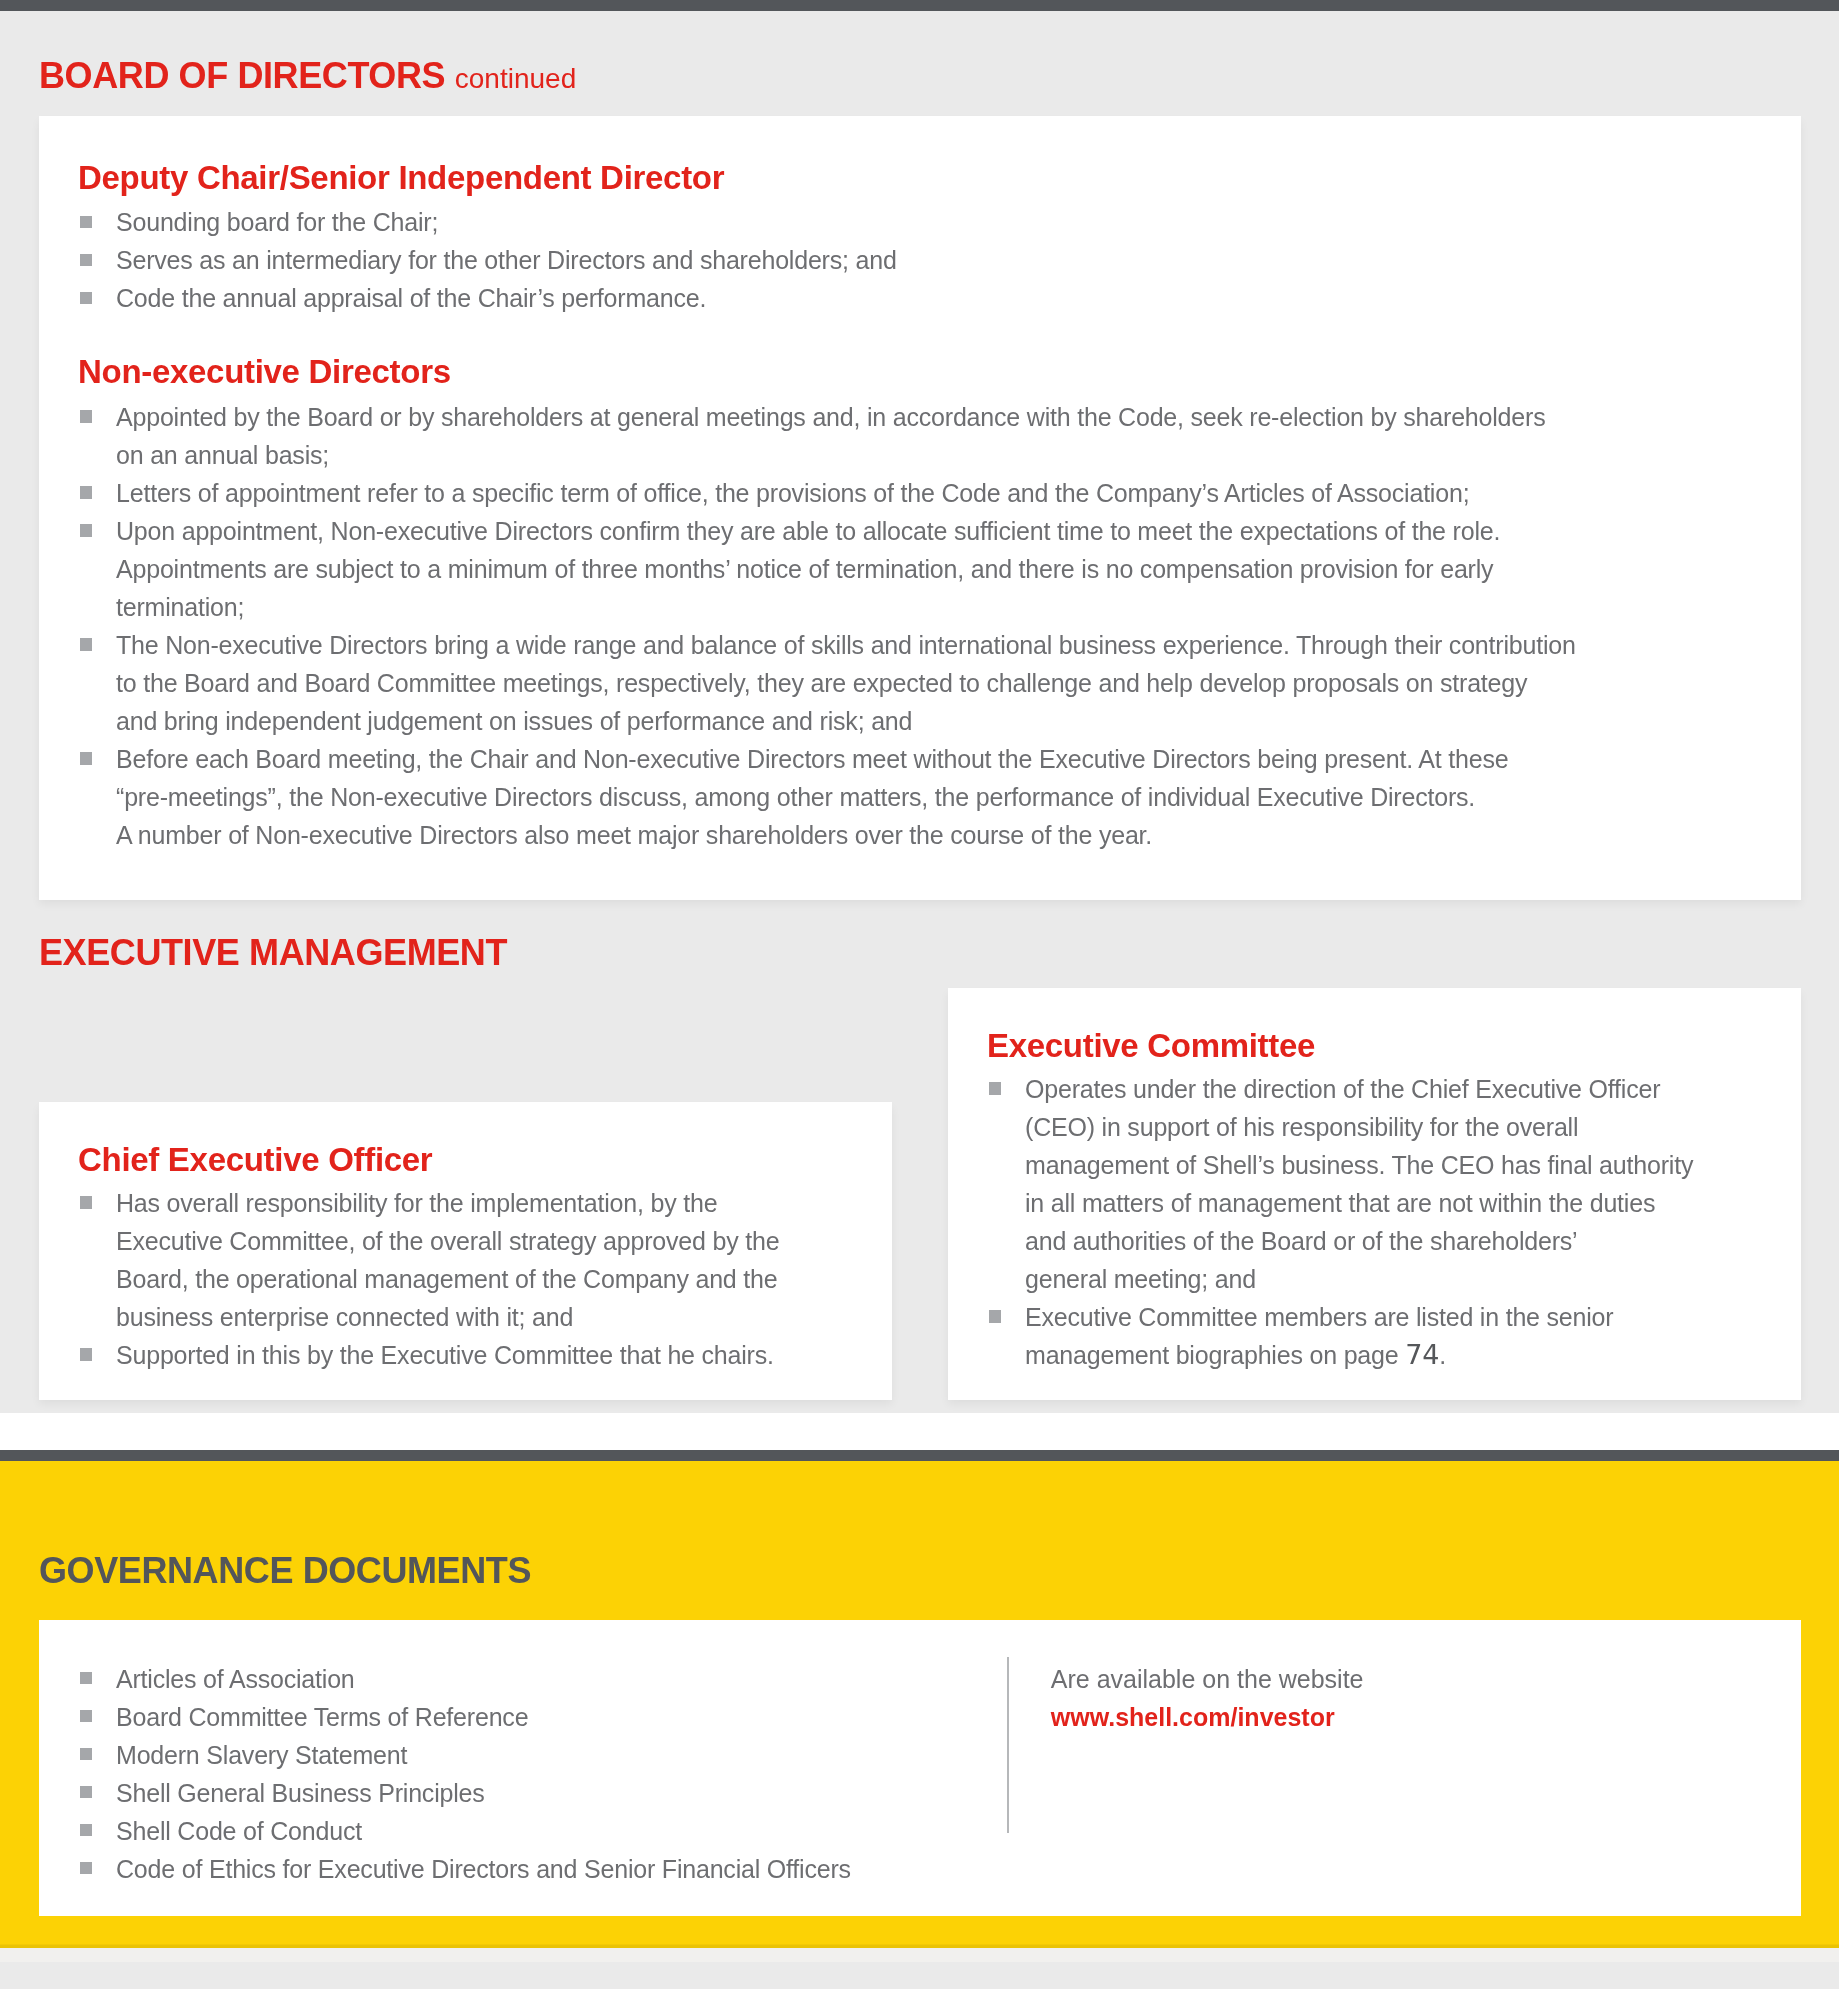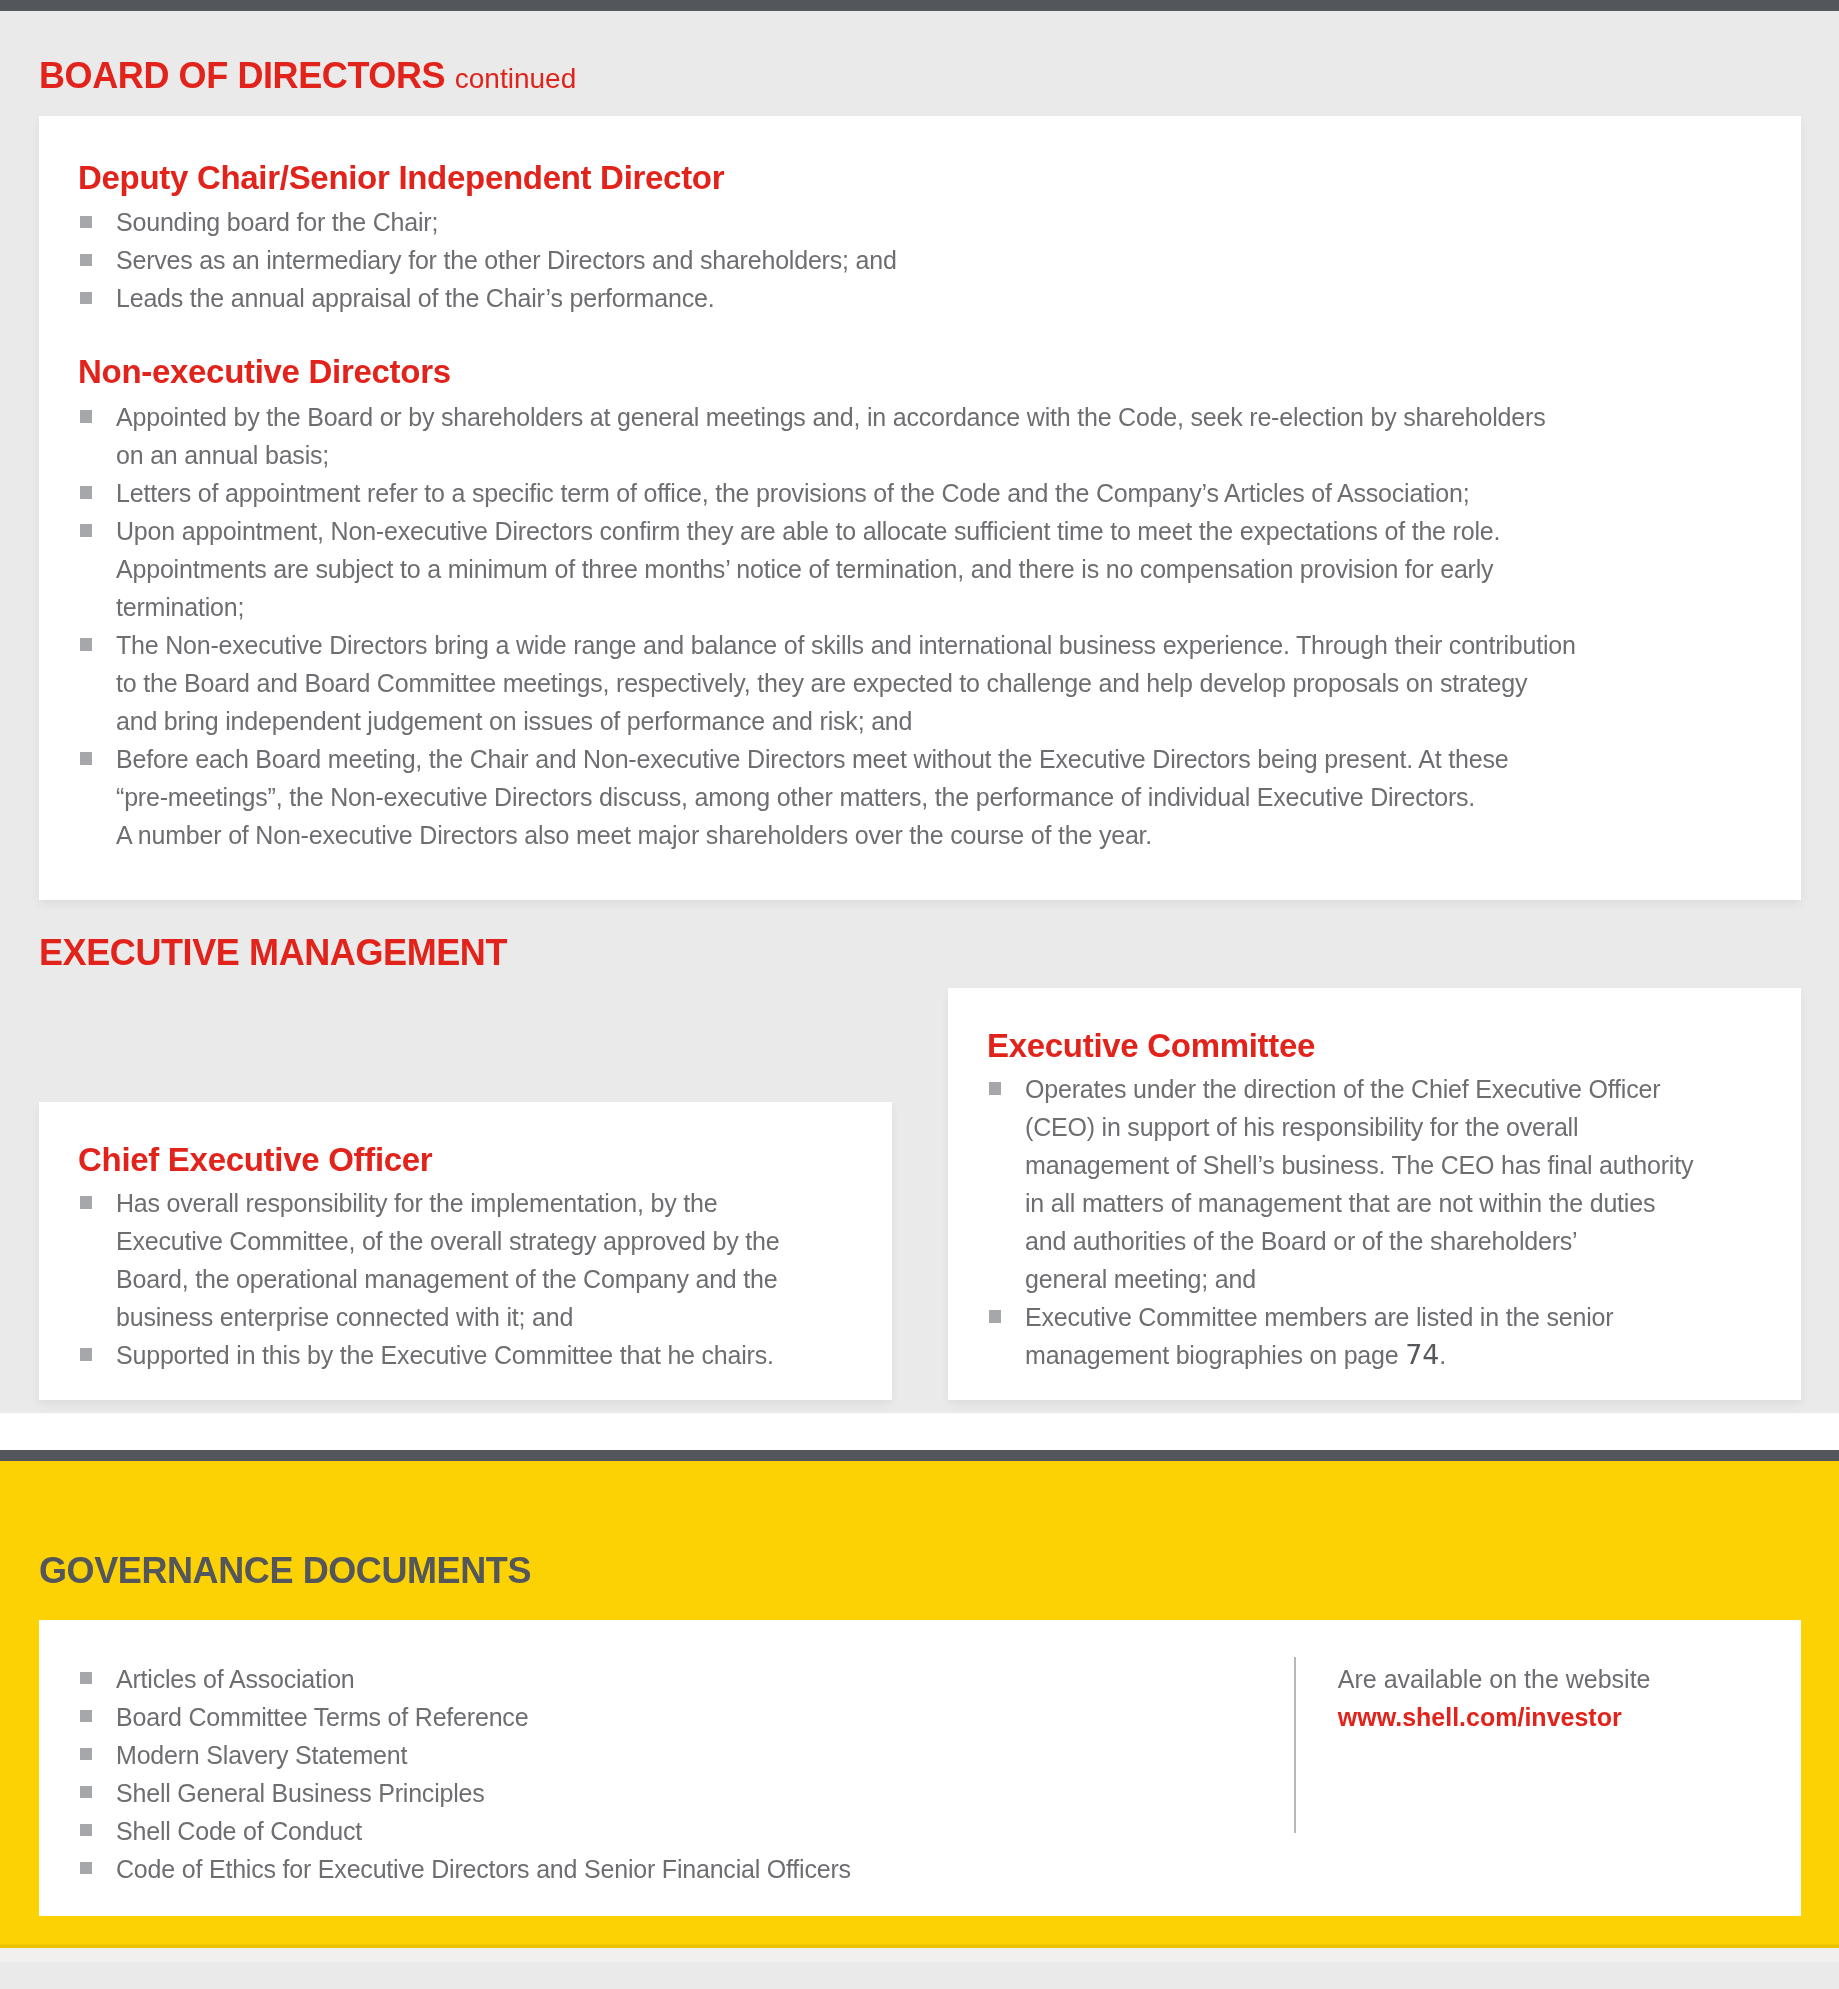--- a/index.html
+++ b/index.html
@@ -71,21 +71,21 @@
     padding:68px 39px 32px 39px;
     box-shadow:inset 0 -3.5px 0 rgba(0,0,0,0.07);
   }
   .title-3{color:var(--dark);letter-spacing:-0.4px;margin-top:24px;}
   .gov-box{
     margin-top:32px;
     display:flex;
     box-shadow:none;
   }
   .gov-left{
-    width:1255px;flex:0 0 auto;
+    width:968px;flex:0 0 auto;
     padding:40px 26px 28px 39px;
   }
   .gov-left ul.bullets{margin-top:0;}
   .gov-divider{
     width:1.8px;flex:0 0 auto;
     background:#b6b8ba;
     margin:37px 0 83px 0;
   }
   .gov-right{
     flex:1 1 auto;
@@ -112,21 +112,21 @@
 
   <h1 class="section-title title-1"><span>BOARD OF DIRECTORS</span> <span class="title-suffix">continued</span></h1>
 
   <div class="card box-1">
 
     <div class="sub-section">
       <h2 class="sub-heading">Deputy Chair/Senior Independent Director</h2>
       <ul class="bullets">
         <li>Sounding board for the Chair;</li>
         <li>Serves as an intermediary for the other Directors and shareholders; and</li>
-        <li>Leads the annual appraisal of the Chair’s performance.</li>
+        <li>Code the annual appraisal of the Chair’s performance.</li>
       </ul>
     </div>
 
     <div class="sub-section">
       <h2 class="sub-heading">Non-executive Directors</h2>
       <ul class="bullets">
         <li>Appointed by the Board or by shareholders at general meetings and, in accordance with the Code, seek re-election by shareholders
 on an annual basis;</li>
         <li>Letters of appointment refer to a specific term of office, the provisions of the Code and the Company’s Articles of Association;</li>
         <li>Upon appointment, Non-executive Directors confirm they are able to allocate sufficient time to meet the expectations of the role.

